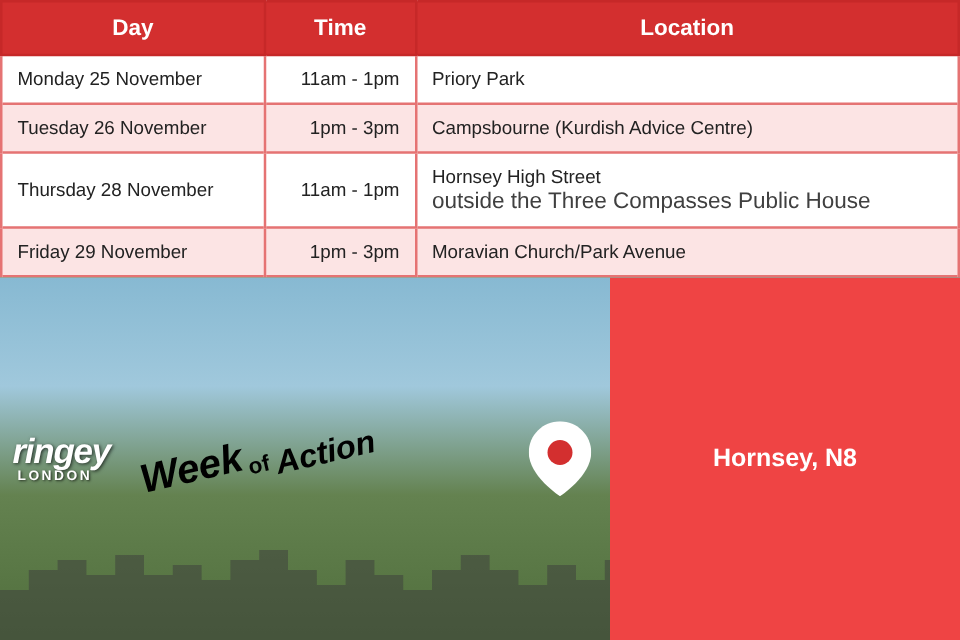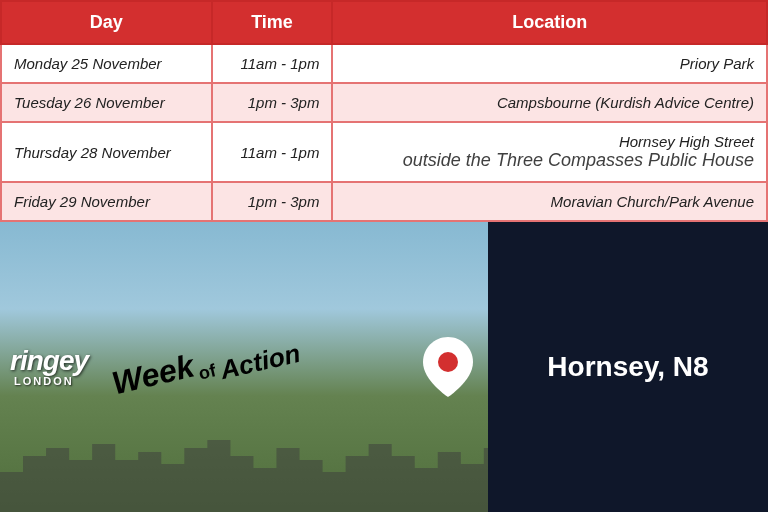--- a/index.html
+++ b/index.html
@@ -44,35 +44,34 @@
       border-bottom: 2px solid #e57373;
     }
 
     tbody tr td {
       padding: 10px 12px;
       background: #fff;
       font-size: 15px;
       color: #222;
       border-right: 2px solid #e57373;
       border-left: 2px solid #e57373;
-      font-style: italic;
     }
 
     tbody tr td:first-child {
       border-left: 2px solid #e57373;
       min-width: 175px;
     }
 
     tbody tr td:nth-child(2) {
       text-align: right;
       min-width: 100px;
     }
 
     tbody tr td:nth-child(3) {
-      text-align: right;
+      text-align: left;
     }
 
     tbody tr:nth-child(odd) td {
       background: #fff;
     }
 
     tbody tr:nth-child(even) td {
       background: #fce4e4;
     }
 
@@ -210,23 +209,23 @@
       justify-content: center;
       width: 80px;
     }
 
     .pin-icon {
       width: 50px;
       height: 60px;
     }
 
     .location-label-box {
-      background: #0f172a;
+      background: #ef4444;
       color: #fff;
-      font-size: 28px;
+      font-size: 20px;
       font-weight: bold;
       padding: 12px 37px;
       flex: 1;
       height: 100%;
       display: flex;
       align-items: center;
       justify-content: center;
     }
   </style>
 </head>

